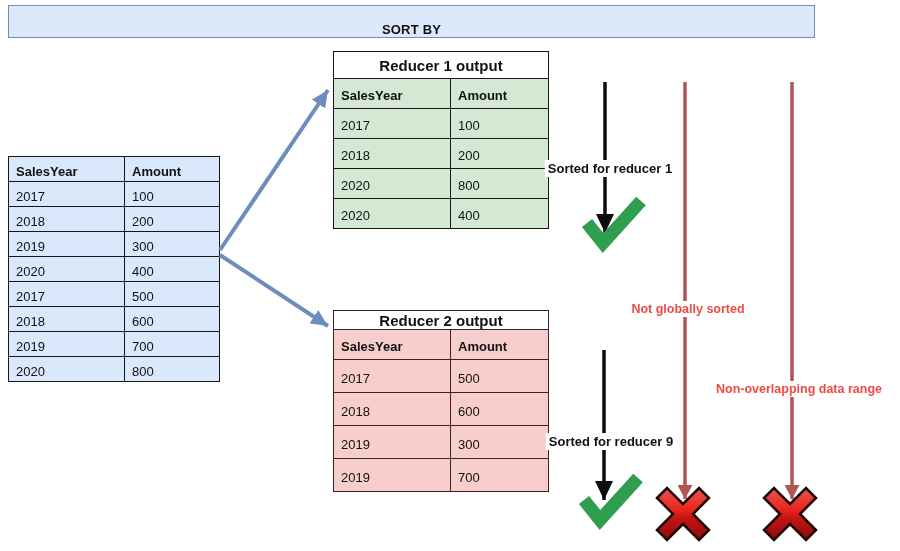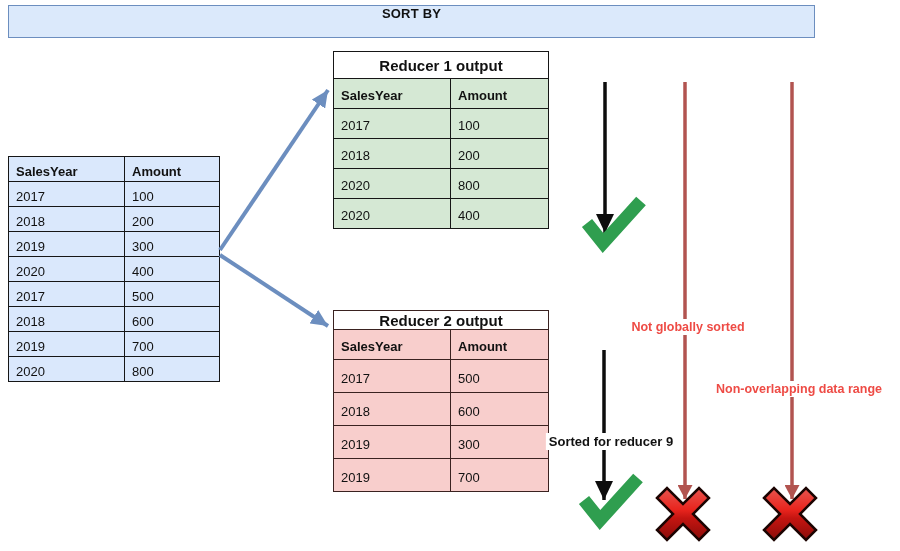--- a/index.html
+++ b/index.html
@@ -4,21 +4,21 @@
 <style>
   html,body{margin:0;padding:0;background:#fff;}
   .canvas{
     position:relative;width:900px;height:551px;background:#ffffff;overflow:hidden;
     font-family:"Liberation Sans",sans-serif;color:#111;
   }
   
   .banner{
     position:absolute;left:8px;top:5px;width:807px;height:33px;box-sizing:border-box;
     background:#dbe9fb;border:1.5px solid #6c8ebf;
-    display:flex;align-items:flex-start;justify-content:center;
+    display:flex;align-items:flex-end;justify-content:center;
     font-weight:bold;font-size:13px;letter-spacing:.2px;z-index:1;
   }
   
   table.tbl{
     position:absolute;border-collapse:collapse;table-layout:fixed;
     font-family:"Liberation Sans",sans-serif;font-size:13px;color:#111;z-index:1;
   }
   .tbl th,.tbl td{
     box-sizing:border-box;border:1.6px solid #161616;
     padding:4px 4px 0 7px;text-align:left;vertical-align:middle;
@@ -40,21 +40,21 @@
   
   svg.overlay{position:absolute;left:0;top:0;z-index:2;}
   
   .lbl{
     position:absolute;transform:translateX(-50%);background:#ffffff;
     font-weight:bold;font-size:13px;white-space:nowrap;padding:1px 3px;z-index:3;
   }
   .lbl.red{color:#ee4b45;font-size:12.5px;}
   #lbl-sorted1{left:610px;top:160px;}
   #lbl-sorted2{left:611px;top:433px;}
-  #lbl-notglobal{left:688px;top:319px;}
+  #lbl-notglobal{left:688px;top:301px;}
   #lbl-nonoverlap{left:799px;top:381px;}
 </style>
 </head>
 <body>
 
 <div class="canvas">
 
   <div class="banner">
     <span>SORT BY</span>
   </div>
@@ -200,17 +200,18 @@
     <path d="M584 500 L600 520 L638 478" fill="none" stroke="#2f9e4f" stroke-width="13" stroke-linecap="butt" stroke-linejoin="miter"></path>
 
     <g transform="translate(683,514)">
       <path d="M-26,-16 L-16,-26 L0,-10 L16,-26 L26,-16 L10,0 L26,16 L16,26 L0,10 L-16,26 L-26,16 L-10,0 Z" fill="url(#xg)" stroke="#1c0402" stroke-width="2.5" stroke-linejoin="miter"></path>
     </g>
     <g transform="translate(790,514)">
       <path d="M-26,-16 L-16,-26 L0,-10 L16,-26 L26,-16 L10,0 L26,16 L16,26 L0,10 L-16,26 L-26,16 L-10,0 Z" fill="url(#xg)" stroke="#1c0402" stroke-width="2.5" stroke-linejoin="miter"></path>
     </g>
   </svg>
 
+  <div class="lbl" id="lbl-sorted1">Sorted for reducer 1</div>
   <div class="lbl" id="lbl-sorted2">Sorted for reducer 9</div>
   <div class="lbl red" id="lbl-notglobal">Not globally sorted</div>
   <div class="lbl red" id="lbl-nonoverlap">Non-overlapping data range</div>
 
 </div>
 
 </body></html>

